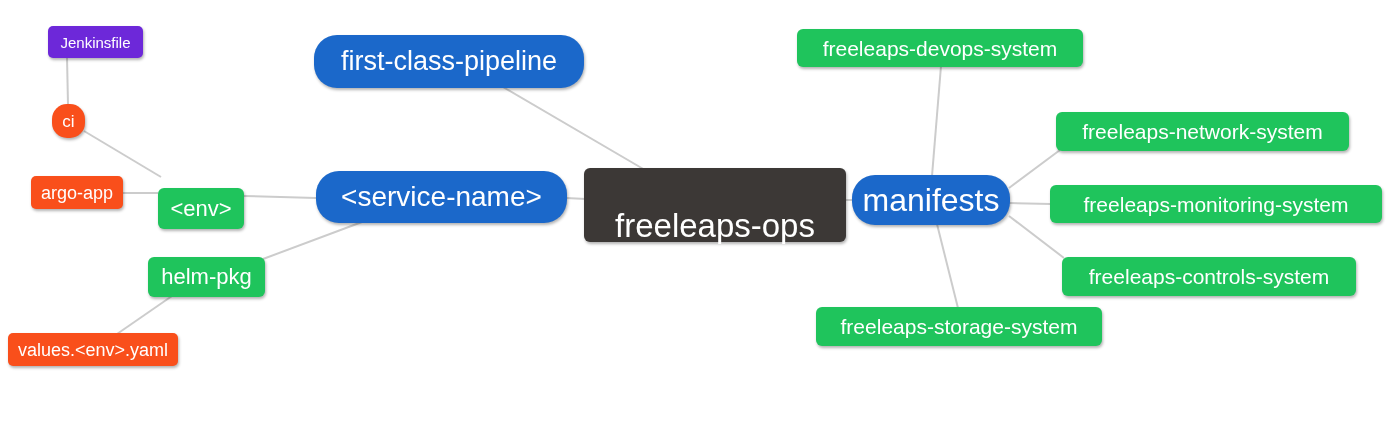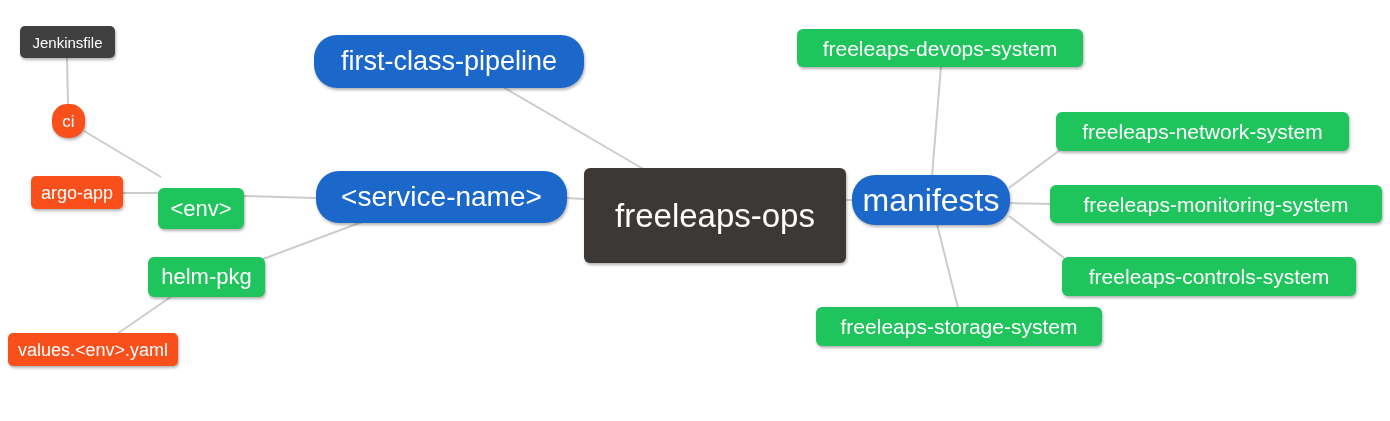--- a/index.html
+++ b/index.html
@@ -26,32 +26,32 @@
     color: #ffffff;
     border-radius: 6px;
     box-shadow: 1px 2px 3px rgba(0,0,0,0.30);
     white-space: nowrap;
     line-height: 1;
     cursor: default;
   }
   .blue   { background: #1B68CA; border-radius: 23px; }
   .green  { background: #1FC45C; }
   .red    { background: #F94F1B; }
-  .orange { background: #404040; }
+  .orange { background: #6d28d9; margin-left: 28px; }
   .dark   { background: #3C3836; }
 
   #n-jenkinsfile   { left: 20px;   top: 26px;  width: 95px;  height: 32px; font-size: 15px; border-radius: 5px; }
   #n-ci            { left: 52px;   top: 104px; width: 33px;  height: 34px; font-size: 17px; border-radius: 15px; }
   #n-argo-app      { left: 31px;   top: 176px; width: 92px;  height: 33px; font-size: 18px; border-radius: 5px; }
   #n-env           { left: 158px;  top: 175px; width: 86px;  height: 41px; font-size: 22px; margin-top: 13px; }
   #n-helm-pkg      { left: 148px;  top: 257px; width: 117px; height: 40px; font-size: 22px; }
   #n-values-yaml   { left: 8px;    top: 333px; width: 170px; height: 33px; font-size: 18px; border-radius: 5px; }
   #n-pipeline      { left: 314px;  top: 35px;  width: 270px; height: 53px; font-size: 27px; }
   #n-service-name  { left: 316px;  top: 171px; width: 251px; height: 52px; font-size: 28px; }
-  #n-freeleaps-ops { left: 584px;  top: 168px; width: 262px; height: 95px; font-size: 33px; }
+  #n-freeleaps-ops { left: 584px;  top: 168px; width: 262px; height: 74px; font-size: 33px; align-items: flex-end; }
   #n-manifests     { left: 852px;  top: 175px; width: 158px; height: 50px; font-size: 32px; }
   #n-devops        { left: 797px;  top: 29px;  width: 286px; height: 38px; font-size: 21px; }
   #n-network       { left: 1056px; top: 112px; width: 293px; height: 39px; font-size: 21px; }
   #n-monitoring    { left: 1050px; top: 185px; width: 332px; height: 38px; font-size: 21px; }
   #n-controls      { left: 1062px; top: 257px; width: 294px; height: 39px; font-size: 21px; }
   #n-storage       { left: 816px;  top: 307px; width: 286px; height: 39px; font-size: 21px; }
 </style>
 </head>
 <body>
 

